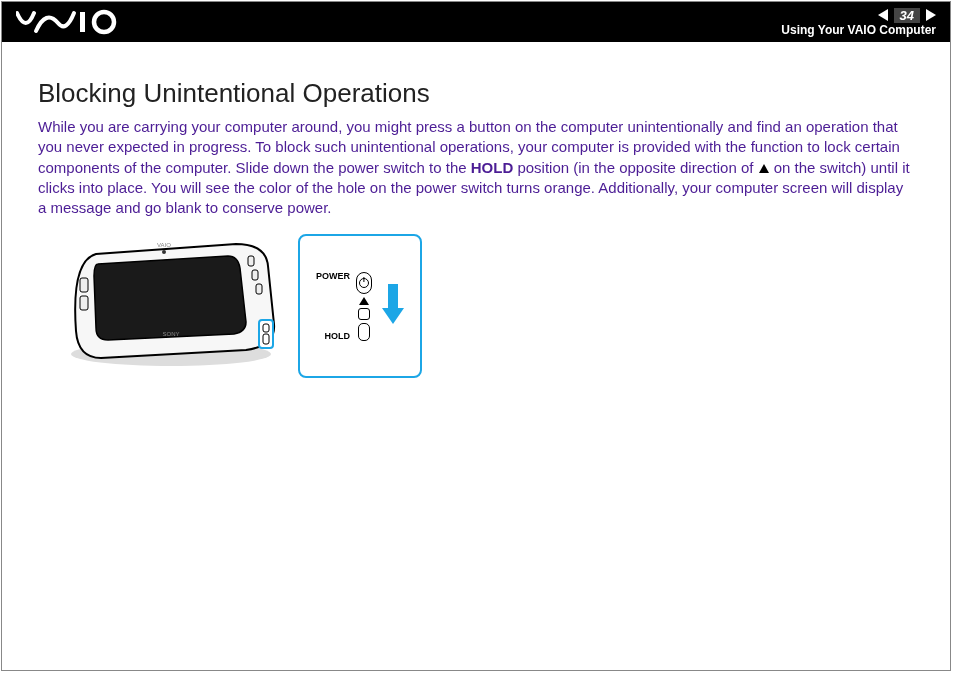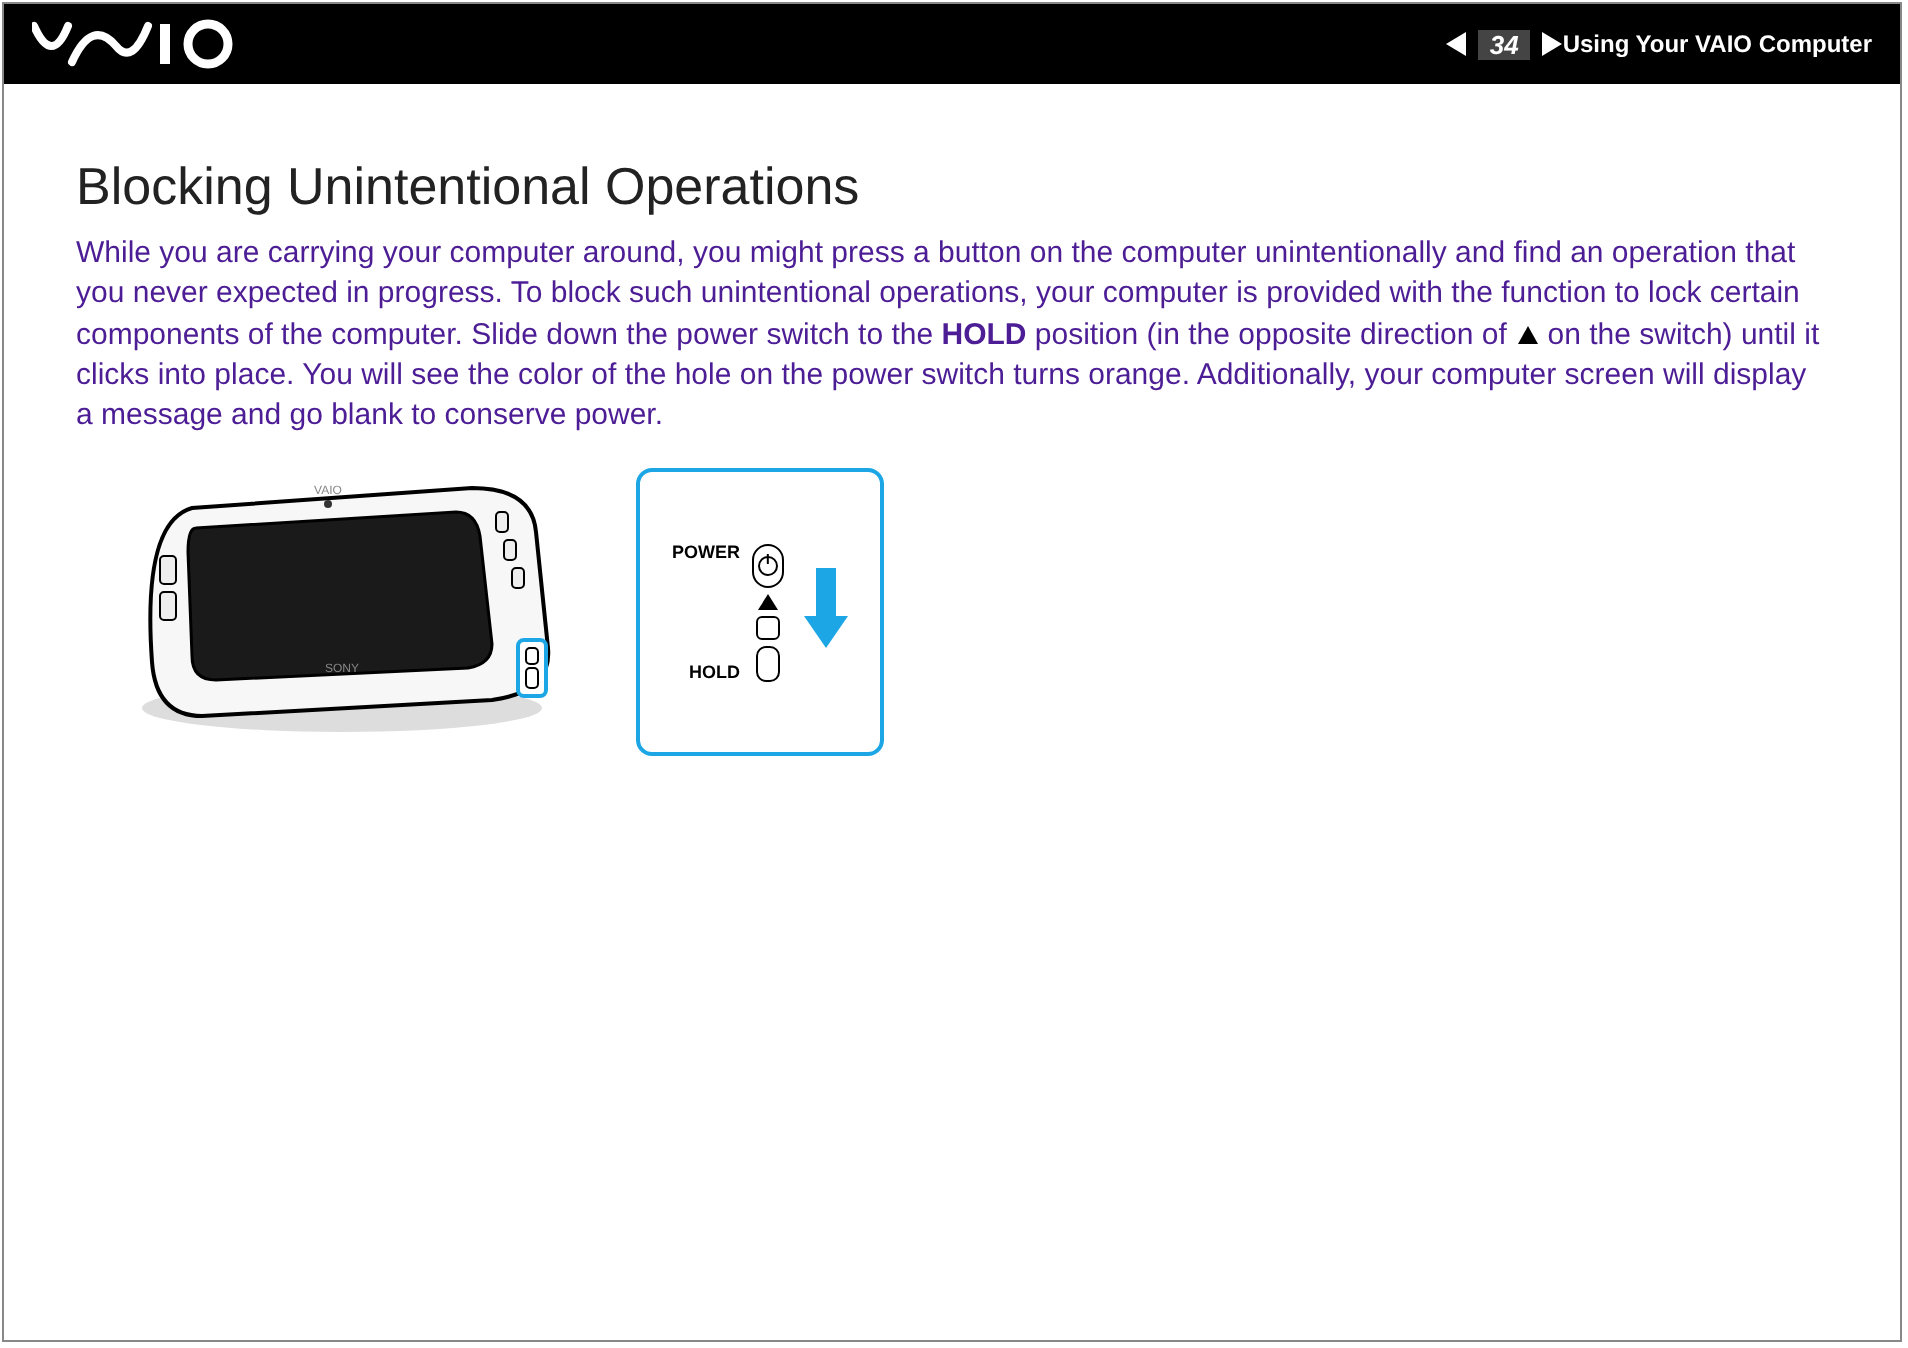--- a/index.html
+++ b/index.html
@@ -29,22 +29,22 @@
     padding: 0 14px;
   }
   .vaio-logo {
     color: #fff;
     font-family: Arial, sans-serif;
     display: flex;
     align-items: center;
   }
   .header-right {
     display: flex;
-    flex-direction: row;
-    align-items: center;
+    flex-direction: column;
+    align-items: flex-end;
     justify-content: center;
     height: 100%;
   }
   .page-nav {
     display: flex;
     align-items: center;
     gap: 6px;
     font-size: 13px;
   }
   .page-nav .page-num {
@@ -95,21 +95,21 @@
     width:0;height:0;
     border-left:5px solid transparent;
     border-right:5px solid transparent;
     border-bottom:9px solid #000;
     vertical-align: baseline;
     margin: 0 1px;
   }
   .figure-row {
     display: flex;
     align-items: center;
-    gap: 32px;
+    gap: 12px;
     margin-left: 18px;
     margin-top: 10px;
   }
   .device-illus {
     width: 230px;
     height: 140px;
     position: relative;
   }
   .callout-box {
     border: 2px solid #1ca6e6;

